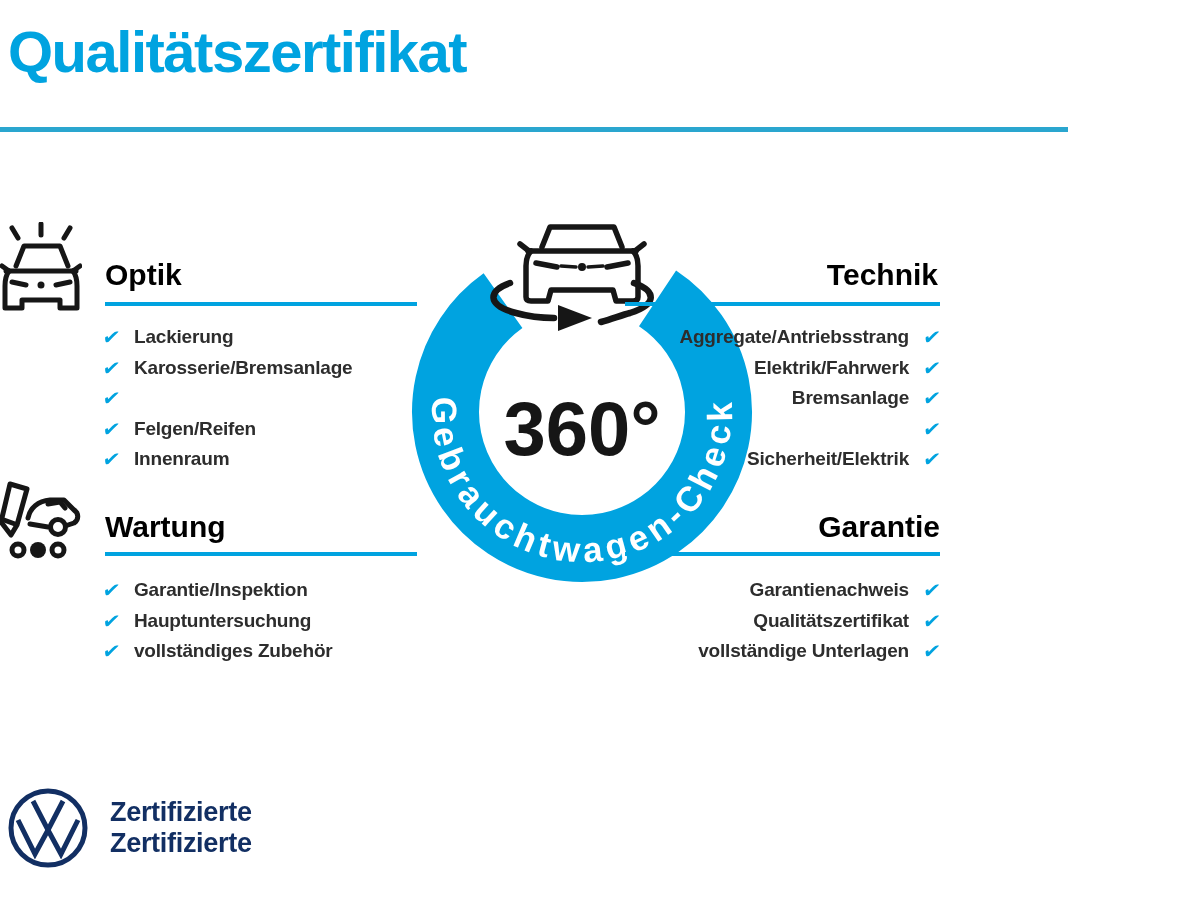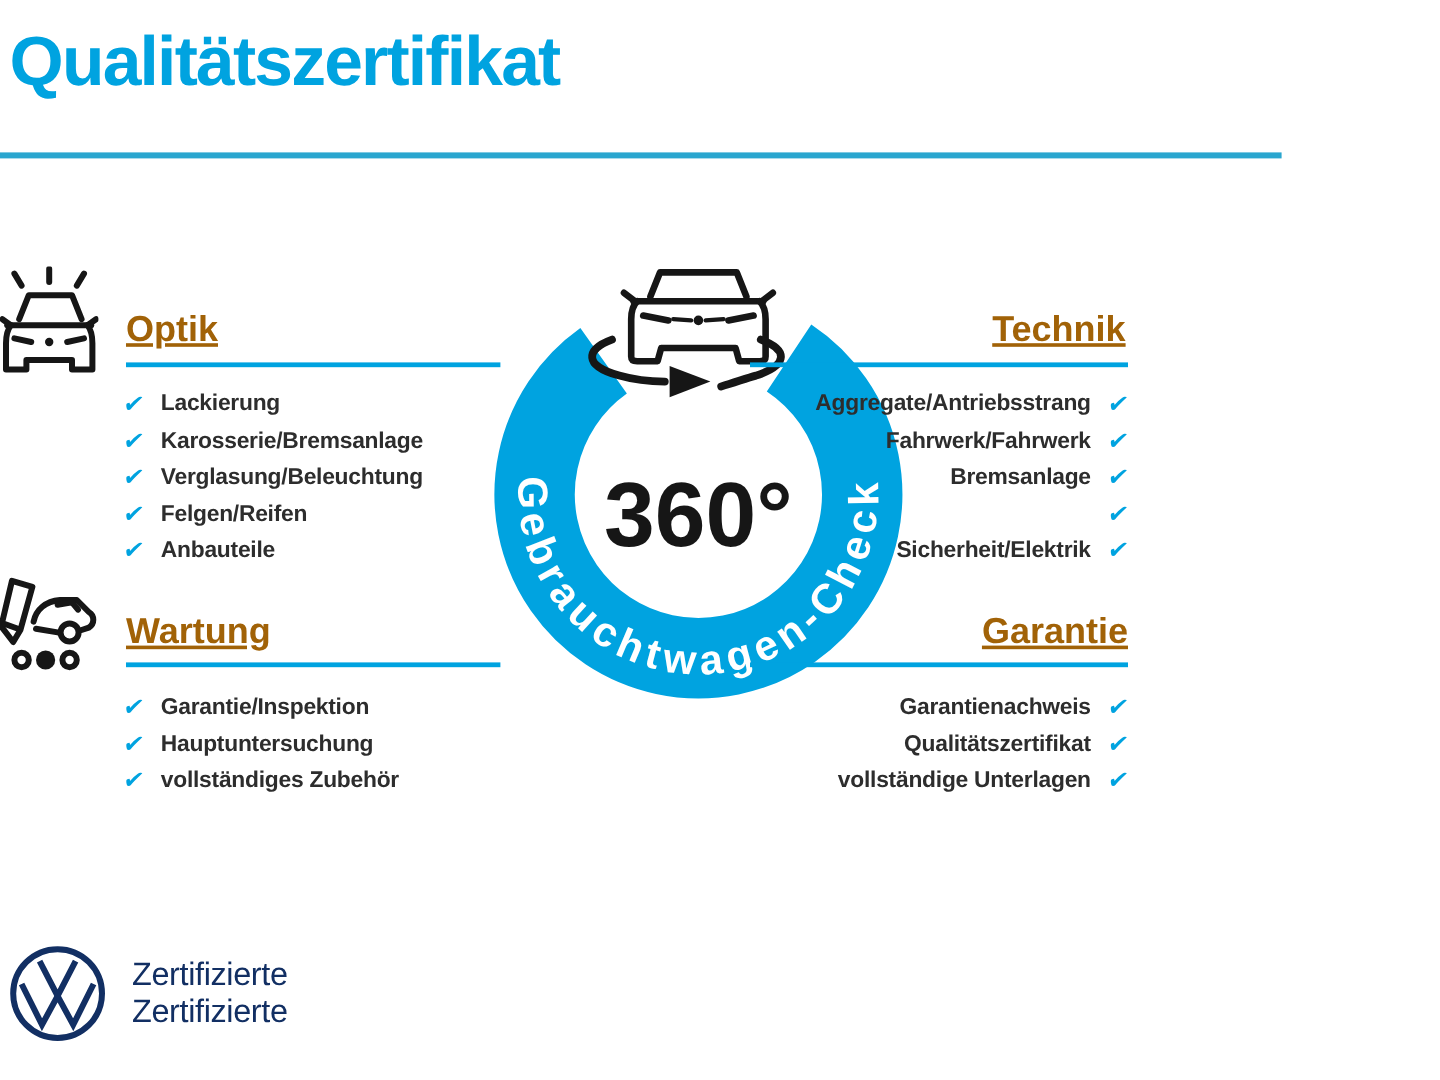--- a/index.html
+++ b/index.html
@@ -14,21 +14,21 @@
     color:#00a3e0;line-height:1.05;
   }
   .top-divider{
     position:absolute;left:0;top:127px;width:1200px;height:5px;
     background:#2aa6cf;
   }
   
   .badge-layer{position:absolute;left:0;top:0;width:1200px;height:900px;}
   
   .sec-title{
-    position:absolute;font-size:30px;font-weight:700;color:#a16207;line-height:34px;text-decoration:underline;
+    position:absolute;font-size:30px;font-weight:700;color:#000000;line-height:34px;
   }
   .sec-line{position:absolute;height:4px;background:#00a3e0;}
   ul.items{
     position:absolute;list-style:none;margin:0;padding:0;
   }
   ul.items li{
     display:flex;align-items:center;height:30.5px;
     font-size:19px;font-weight:700;color:#2d2d2d;letter-spacing:-0.2px;
   }
   ul.items.right li{justify-content:flex-end;}
@@ -36,21 +36,21 @@
     color:#00a3e0;font-size:20px;font-weight:400;line-height:1;
     display:inline-block;transform:skewX(-10deg);
   }
   ul.items.left .chk{margin-right:9px;width:22px;}
   ul.items.right .chk{margin-left:9px;width:22px;text-align:right;}
   
   .corner-icon{position:absolute;}
   
   .footer-text{
     position:absolute;left:110px;top:797px;
-    font-size:27px;font-weight:400;color:#122f63;line-height:31px;letter-spacing:-0.3px;
+    font-size:27px;font-weight:700;color:#122f63;line-height:31px;letter-spacing:-0.3px;
   }
 </style>
 </head>
 <body>
 
 <div class="page">
 
   <div class="main-title">Qualitätszertifikat</div>
   <div class="top-divider"></div>
 
@@ -105,29 +105,28 @@
     <li>
         <span class="chk">✔</span>
         <span>Lackierung</span>
       </li>
     <li>
         <span class="chk">✔</span>
         <span>Karosserie/Bremsanlage</span>
       </li>
     <li>
         <span class="chk">✔</span>
-        <span>Verglasung/Beleuchtung</span>
       </li>
     <li>
         <span class="chk">✔</span>
         <span>Felgen/Reifen</span>
       </li>
     <li>
         <span class="chk">✔</span>
-        <span>Anbauteile</span>
+        <span>Innenraum</span>
       </li>
   </ul>
 
   <svg class="corner-icon" style="left:1097px;top:226px" width="85" height="82" viewBox="0 0 85 82" fill="none" stroke="#161616" stroke-width="5" stroke-linecap="round" stroke-linejoin="round">
     <path d="M 12 38 C 14 24 24 18 36 18 L 40 18"></path>
     <path d="M 2 42 L 12 38"></path>
     <path d="M 8 43 L 38 43"></path>
     <path d="M 11 43 C 8 47 7 52 7 58 L 7 78 L 24 78 L 24 70 L 58 70 L 58 78 L 75 78 L 75 56"></path>
     <path d="M 62 52 C 70 52 75 55 75 61"></path>
     <path d="M 14 54 L 28 57"></path>
@@ -136,21 +135,21 @@
     <path d="M 50 22 L 58 30 L 72 12" stroke-width="7"></path>
   </svg>
   <div class="sec-title" style="right:130px;top:258px">Technik</div>
   <div class="sec-line" style="right:128px;top:302px;width:315px"></div>
   <ul class="items right" style="right:128px;top:322px;width:360px">
     <li>
         <span>Aggregate/Antriebsstrang</span>
         <span class="chk">✔</span>
       </li>
     <li>
-        <span>Fahrwerk/Fahrwerk</span>
+        <span>Elektrik/Fahrwerk</span>
         <span class="chk">✔</span>
       </li>
     <li>
         <span>Bremsanlage</span>
         <span class="chk">✔</span>
       </li>
     <li>
         <span class="chk">✔</span>
       </li>
     <li>

